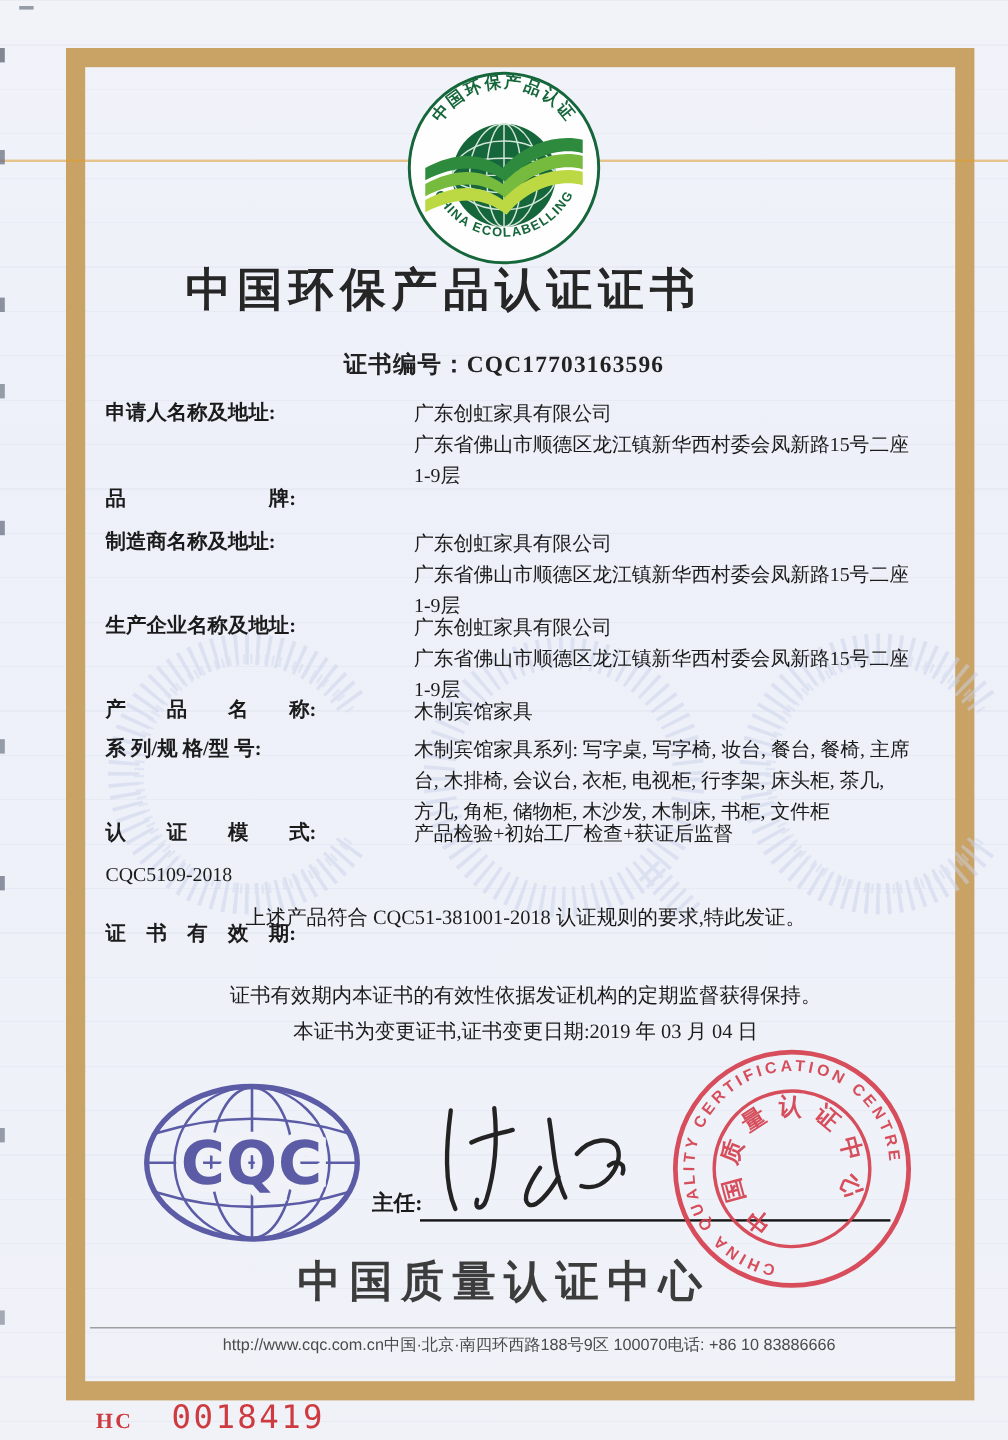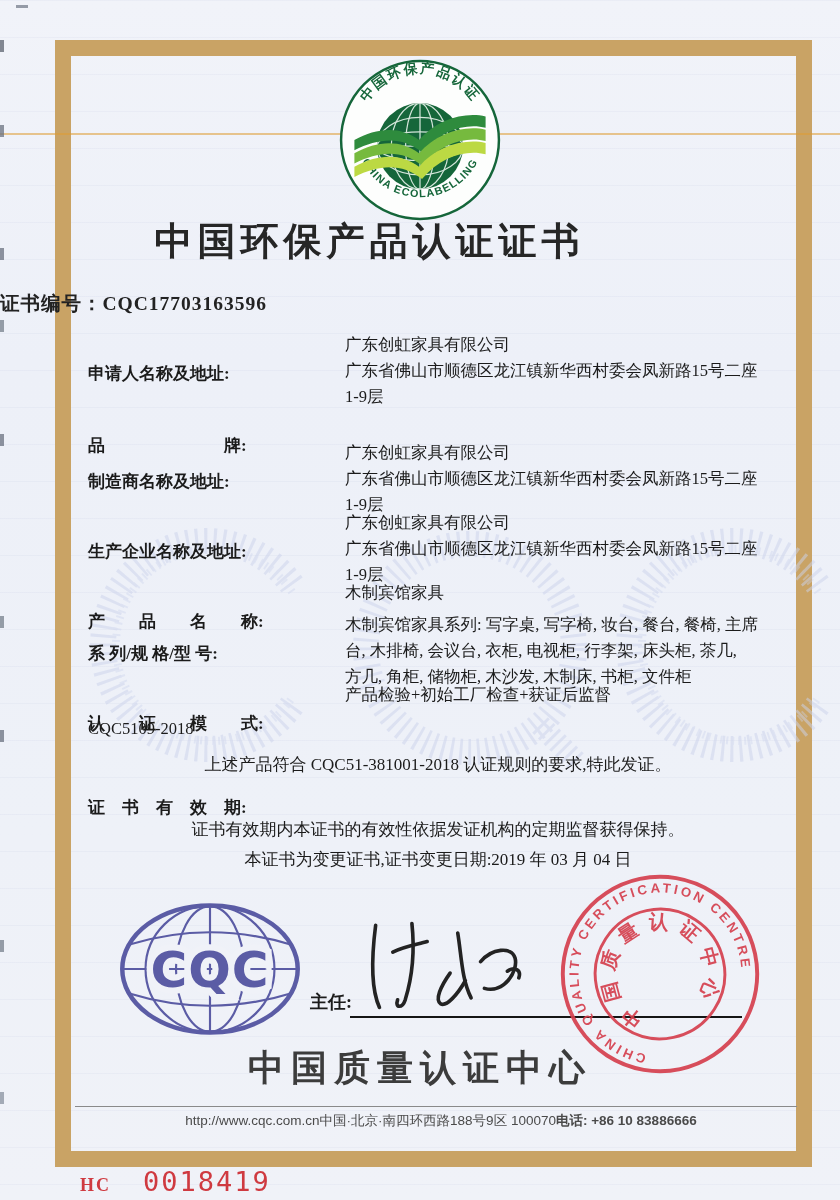--- a/index.html
+++ b/index.html
@@ -21,43 +21,43 @@
   .edge-mark-top{position:absolute;left:16px;top:5px;width:12px;height:3px;background:#596070;opacity:.6;}
 
   
   .watermark{position:absolute;left:0;top:480px;width:840px;height:330px;opacity:.5;}
 
   
   .eco-logo{position:absolute;left:338px;top:58px;width:164px;height:164px;}
 
   .title{position:absolute;left:0;top:216px;width:739px;text-align:center;
     font-size:38px;font-weight:bold;letter-spacing:5px;color:#262626;}
-  .cert-no{position:absolute;left:0;top:290px;width:840px;text-align:left;
+  .cert-no{position:absolute;left:0;top:290px;width:840px;text-align:center;
     font-size:19.5px;font-weight:bold;letter-spacing:1px;color:#222;}
 
   .row{position:absolute;left:88px;width:700px;display:flex;align-items:flex-start;}
-  .row .lbl{width:257px;flex:0 0 257px;font-size:17px;font-weight:600;white-space:pre;color:#1b1b1b;margin-top:30px;}
+  .row .lbl{width:257px;flex:0 0 257px;font-size:17px;font-weight:600;white-space:pre;color:#1b1b1b;}
   .row .val{flex:1;font-size:16.5px;line-height:26px;color:#1b1b1b;}
   .row .val div{white-space:nowrap;}
   .note{position:absolute;left:88px;width:700px;font-size:17px;color:#1b1b1b;white-space:nowrap;text-align:center;}
 
   
   .cqc-logo{position:absolute;left:116px;top:900px;width:188px;height:138px;}
   .director{position:absolute;left:310px;top:990px;font-size:18px;font-weight:600;color:#1b1b1b;}
   .sig-line{position:absolute;left:350px;top:1016px;width:392px;height:2px;background:#151515;}
   .signature{position:absolute;left:348px;top:912px;width:250px;height:105px;}
   .stamp{position:absolute;left:552px;top:866px;width:216px;height:216px;opacity:.92;}
   .issuer{position:absolute;left:0;top:1044px;width:840px;text-align:center;
     font-family:"Liberation Sans","DejaVu Sans",sans-serif;
     font-size:36px;font-weight:bold;letter-spacing:7px;color:#3c3c3c;}
   .footer-line{position:absolute;left:75px;top:1106px;width:722px;height:1px;background:#8a8a8a;}
   .footer{position:absolute;left:75px;top:1112px;width:722px;display:flex;justify-content:center;align-items:baseline;
     font-family:"Liberation Sans","DejaVu Sans",sans-serif;font-size:13.5px;color:#4a4a4a;}
   .footer .f-url{padding-left:12px;}
-  .footer .f-phone{padding-right:2px;font-weight:bold;}
+  .footer .f-phone{padding-right:2px;}
 
   .serial{position:absolute;left:80px;top:1166px;display:flex;align-items:baseline;gap:32px;color:#cf3a40;}
   .serial .pfx{font-size:18px;letter-spacing:2px;font-weight:600;}
   .serial .num{font-family:"DejaVu Sans Mono","Liberation Mono",monospace;font-size:27px;font-weight:normal;letter-spacing:2px;}
 </style>
 </head>
 <body>
 
 <div class="paper">
 

